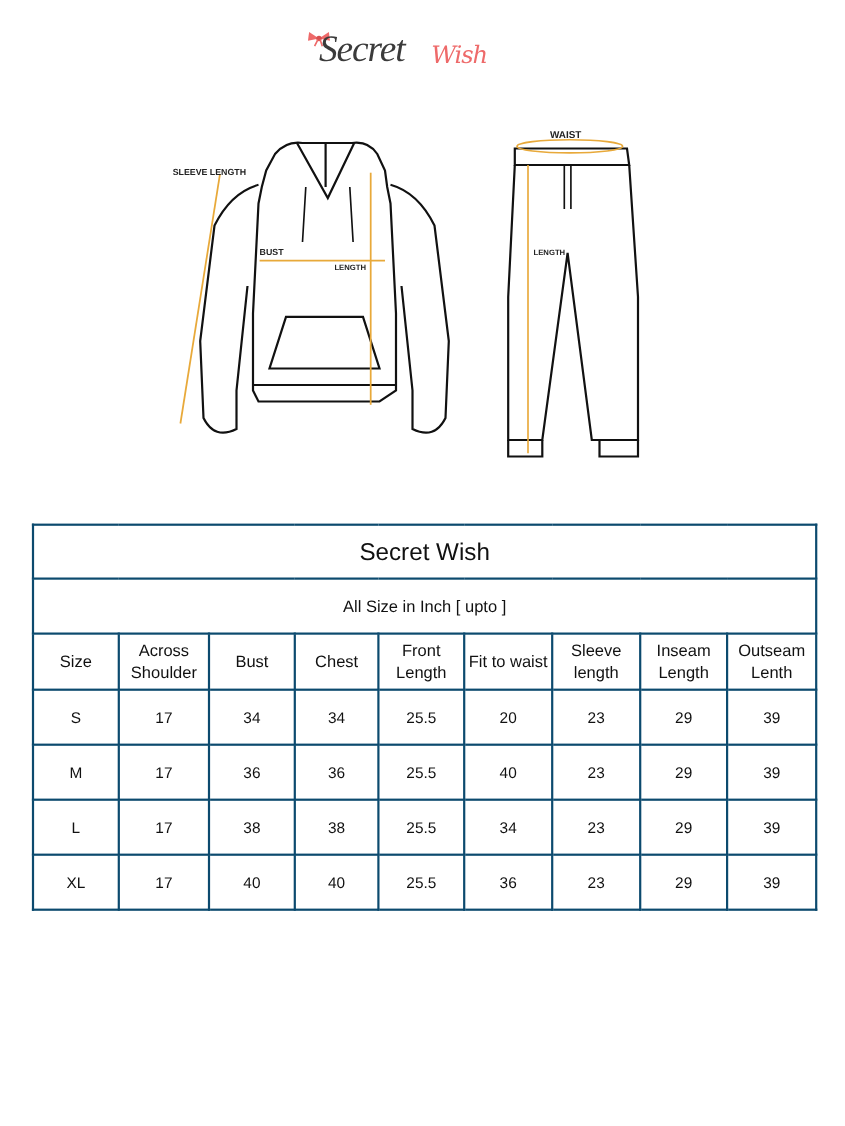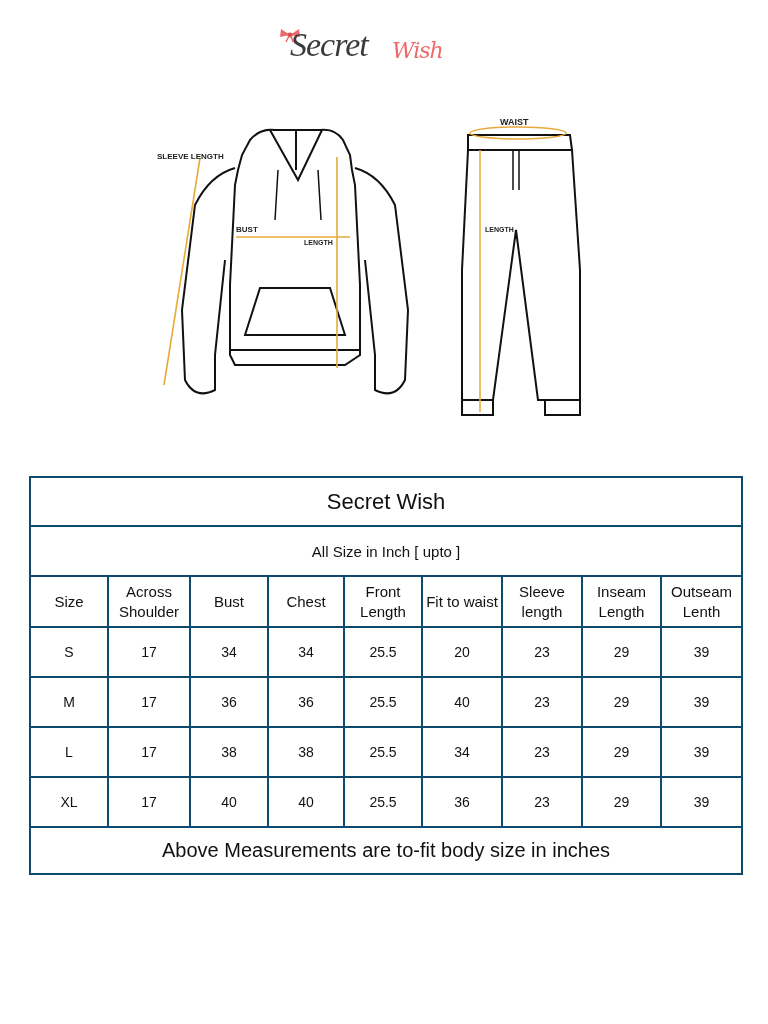--- a/index.html
+++ b/index.html
@@ -141,17 +141,14 @@
     <td>XL</td>
     <td>17</td>
     <td>40</td>
     <td>40</td>
     <td>25.5</td>
     <td>36</td>
     <td>23</td>
     <td>29</td>
     <td>39</td>
   </tr>
-  <tr class="foot">
-    <td colspan="9">Above Measurements are to-fit body size in inches</td>
-  </tr>
 </tbody>
   </table>
 
 </body></html>

